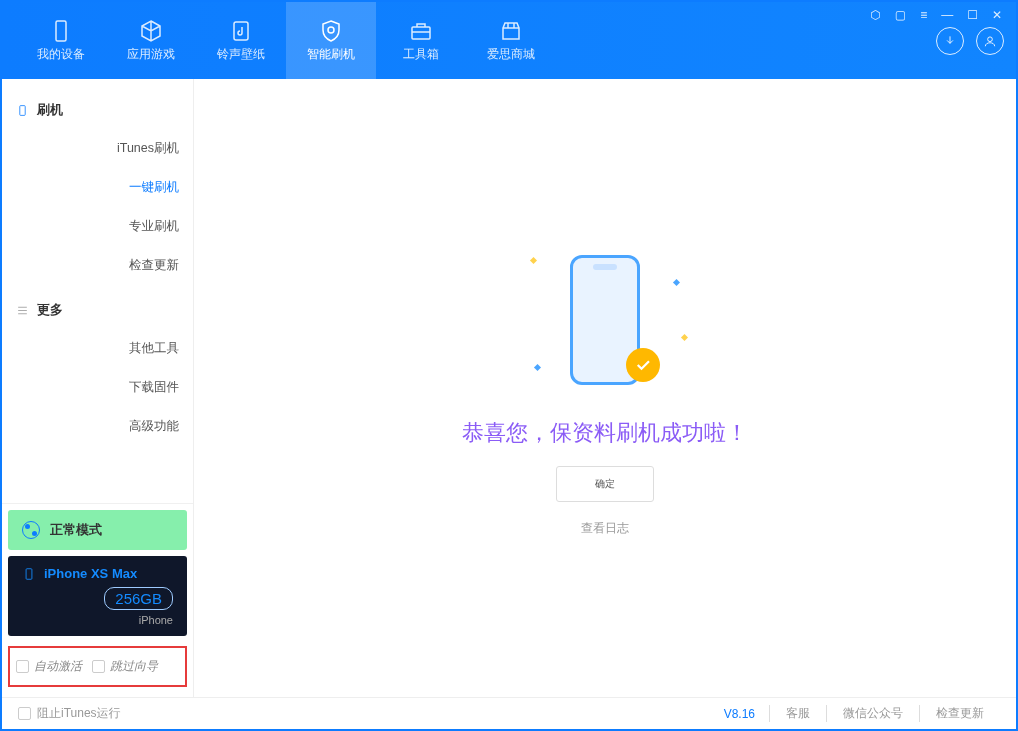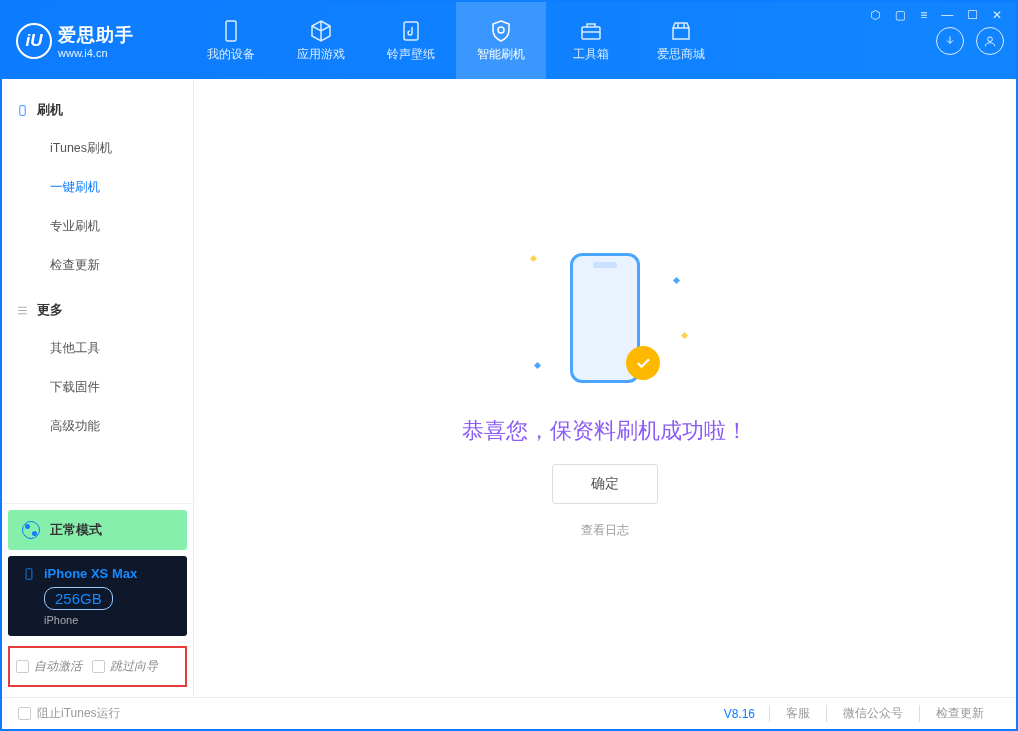--- a/index.html
+++ b/index.html
@@ -21,21 +21,21 @@
 .header-right { margin-left: auto; display: flex; align-items: center; gap: 12px; }
 .win-controls { position: absolute; top: 6px; right: 14px; display: flex; gap: 14px; font-size: 12px; color: rgba(255,255,255,0.85); }
 .win-controls span { cursor: pointer; }
 .header-circle { width: 28px; height: 28px; border: 1.5px solid rgba(255,255,255,0.85); border-radius: 50%; display: flex; align-items: center; justify-content: center; cursor: pointer;}
 .header-circle svg { width: 14px; height: 14px; fill: none; stroke: #fff; stroke-width: 1.5;}
 
 
 .body { flex: 1; display: flex; min-height: 0; }
 
 
-.sidebar { width: 192px; border-right: 1px solid #eee; display: flex; flex-direction: column; }
+.sidebar { width: 192px; border-right: 1px solid #eee; display: flex; flex-direction: column; text-align: right; }
 .sidebar-scroll { flex: 1; overflow-y: auto; padding-top: 6px;}
 .sb-group { margin-top: 6px; }
 .sb-header { display: flex; align-items: center; gap: 8px; padding: 10px 14px; font-weight: bold; color: #333; }
 .sb-header svg { width: 13px; height: 13px; stroke: #999; fill: none; stroke-width: 1.5;}
 .sb-header.phone svg { stroke: #0d7cff; }
 .sb-item { padding: 11px 14px 11px 48px; color: #555; cursor: pointer; font-size: 12.5px; }
 .sb-item.active { color: #0d7cff; }
 .sb-device-area { border-top: 1px solid #f0f0f0; padding: 0px; margin-top: auto; }
 .sb-mode { display: flex; align-items: center; gap: 10px; padding: 11px 14px; background: #86efac; margin: 6px; border-radius: 3px;}
 .sb-mode-ico { width: 18px; height: 18px; border: 1.5px solid #0d7cff; border-radius: 50%; position: relative;}
@@ -54,21 +54,21 @@
 
 .main { flex: 1; display: flex; flex-direction: column; align-items: center; justify-content: center; gap: 18px; position: relative; }
 .phone-illust { position: relative; width: 200px; height: 160px; display:flex; align-items:center; justify-content:center;}
 .phone-illust .phone { width: 70px; height: 130px; border: 3px solid #4aa5ff; border-radius: 12px; background: #e9f3ff; position:relative;}
 .phone-illust .phone::before{content:''; position:absolute; top:6px; left:50%; transform:translateX(-50%); width:24px; height:6px; border-radius:3px; background:#c9e1ff;}
 .phone-illust .badge { position:absolute; right: 45px; bottom: 18px; width: 34px; height: 34px; border-radius: 50%; background: #ffb800; display:flex; align-items:center; justify-content:center;}
 .phone-illust .badge svg{width:18px;height:18px;stroke:#fff;fill:none;stroke-width:3;}
 .phone-illust .sp1, .phone-illust .sp2, .phone-illust .sp3, .phone-illust .sp4 { position:absolute; width:5px; height:5px; background:#ffd24d; transform: rotate(45deg);}
 .phone-illust .sp1{top:18px; left:26px;} .phone-illust .sp2{top:40px; right:26px; background:#4aa5ff;} .phone-illust .sp3{bottom:30px; left:30px; background:#4aa5ff;} .phone-illust .sp4{bottom:60px; right:18px;}
 .main-msg { font-size: 22px; color: #8b5cf6; }
-.main-btn { border: 1px solid #ddd; background: #fff; padding: 10px 38px; font-size: 14px; color: #555; border-radius: 3px; cursor: pointer;}
+.main-btn { border: 1px solid #ddd; background: #fff; padding: 10px 38px; font-size: 10px; color: #555; border-radius: 3px; cursor: pointer;}
 .main-link { font-size: 12px; color: #999; cursor: pointer; text-decoration: none;}
 
 
 .footer { height: 32px; border-top: 1px solid #eee; display: flex; align-items: center; padding: 0 16px; font-size: 12px; color: #999;}
 .footer-left { display:flex; align-items:flex-start; gap:6px;}
 .footer-right { margin-left: auto; display: flex; align-items: center; gap: 0;}
 .footer-right span.v { color:#0d7cff; margin-right: 14px;}
 .footer-right a { color: #999; padding: 0 16px; border-left: 1px solid #ddd; cursor:pointer;}
 .footer-right a:first-of-type{border-left:1px solid #ddd;}
 </style>
@@ -79,27 +79,20 @@
 
   <div class="header" style="position:relative;">
     <div class="win-controls">
       <span>⬡</span>
       <span>▢</span>
       <span>≡</span>
       <span>—</span>
       <span>☐</span>
       <span>✕</span>
     </div>
-    <div class="logo">
-      <div class="logo-ring">iU</div>
-      <div class="logo-text">
-        <span class="logo-title">爱思助手</span>
-        <span class="logo-sub">www.i4.cn</span>
-      </div>
-    </div>
     <div class="nav">
       <div class="nav-item">
         <div class="nav-icon">
             <svg viewBox="0 0 24 24">
               <rect x="7" y="2" width="10" height="20" rx="1.5"></rect>
             </svg>
           </div>
         <span>我的设备</span>
       </div>
       <div class="nav-item">

